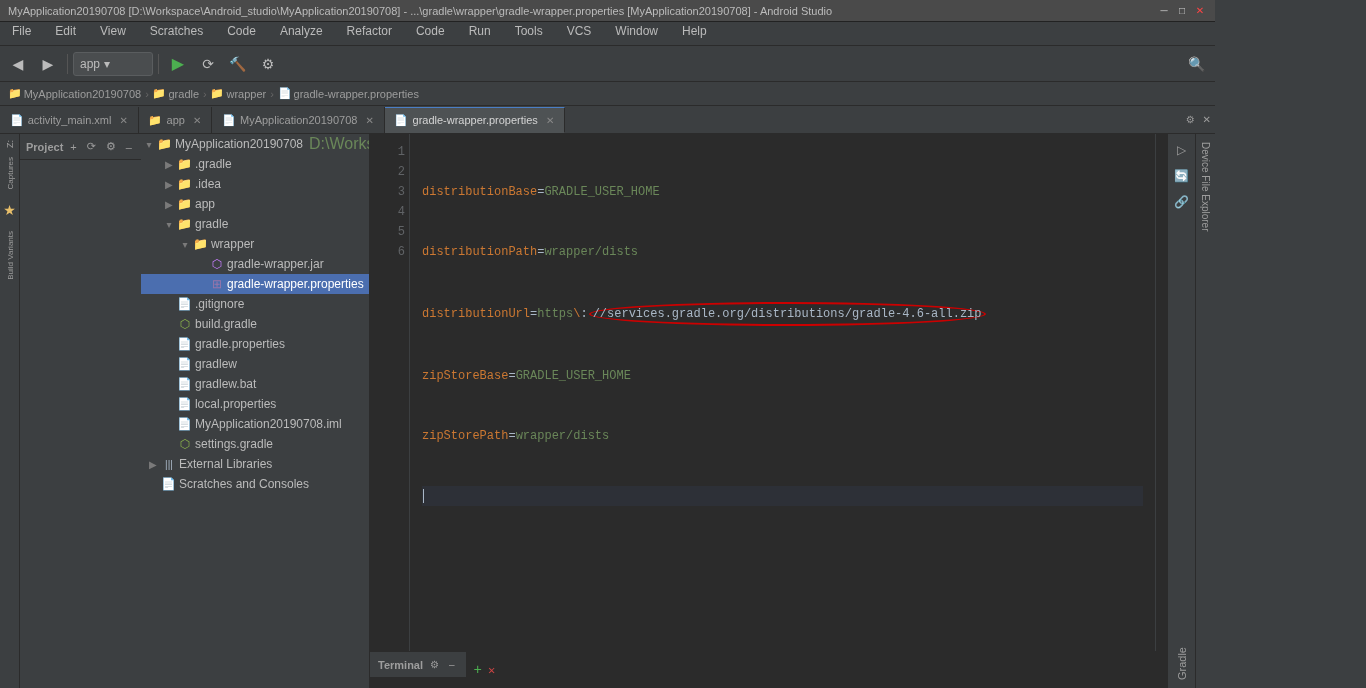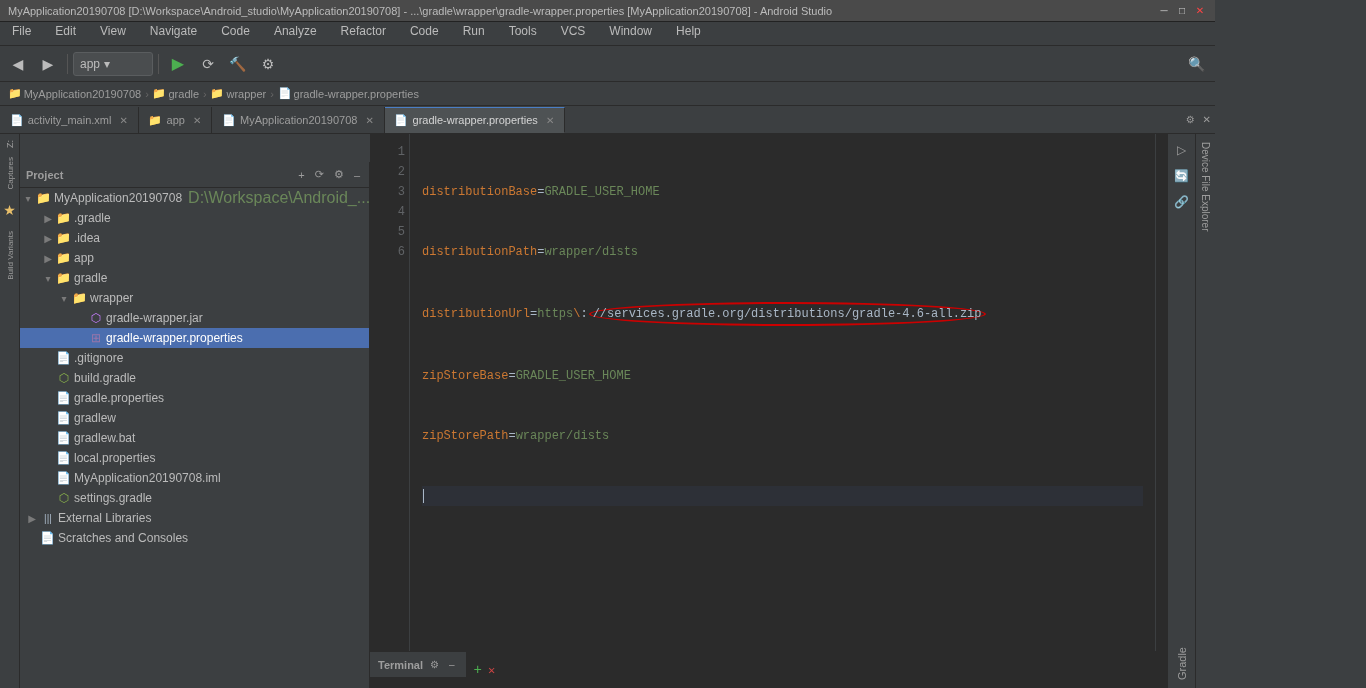--- a/index.html
+++ b/index.html
@@ -116,23 +116,22 @@
     }
     .tab-close { font-size: 10px; color: #888; cursor: pointer; margin-left: 4px; }
     .tab-icon { font-size: 11px; }
 
     
     #project-panel {
       width: 350px;
       background: #3c3f41;
       border-right: 1px solid #2b2b2b;
       display: flex;
-      flex-direction: column;
+      flex-direction: row;
       overflow: hidden;
-      margin-top: 28px;
     }
     #project-header {
       display: flex; align-items: center;
       padding: 3px 6px;
       border-bottom: 1px solid #2b2b2b;
       background: #3c3f41;
       height: 26px;
       gap: 4px;
     }
     #project-header .panel-title { font-size: 11px; font-weight: bold; color: #9d9d9d; flex: 1; }
@@ -341,21 +340,21 @@
       <span style="cursor:pointer; padding:0 4px;">─</span>
       <span style="cursor:pointer; padding:0 4px;">□</span>
       <span style="cursor:pointer; padding:0 4px; color:#f44;">✕</span>
     </div>
   </div>
 
   <div id="menu-bar">
   <div class="menu-item">File</div>
       <div class="menu-item">Edit</div>
       <div class="menu-item">View</div>
-      <div class="menu-item">Navigate</div>
+      <div class="menu-item">Scratches</div>
       <div class="menu-item">Code</div>
       <div class="menu-item">Analyze</div>
       <div class="menu-item">Refactor</div>
       <div class="menu-item">Code</div>
       <div class="menu-item">Run</div>
       <div class="menu-item">Tools</div>
       <div class="menu-item">VCS</div>
       <div class="menu-item">Window</div>
       <div class="menu-item">Help</div>
     </div>

